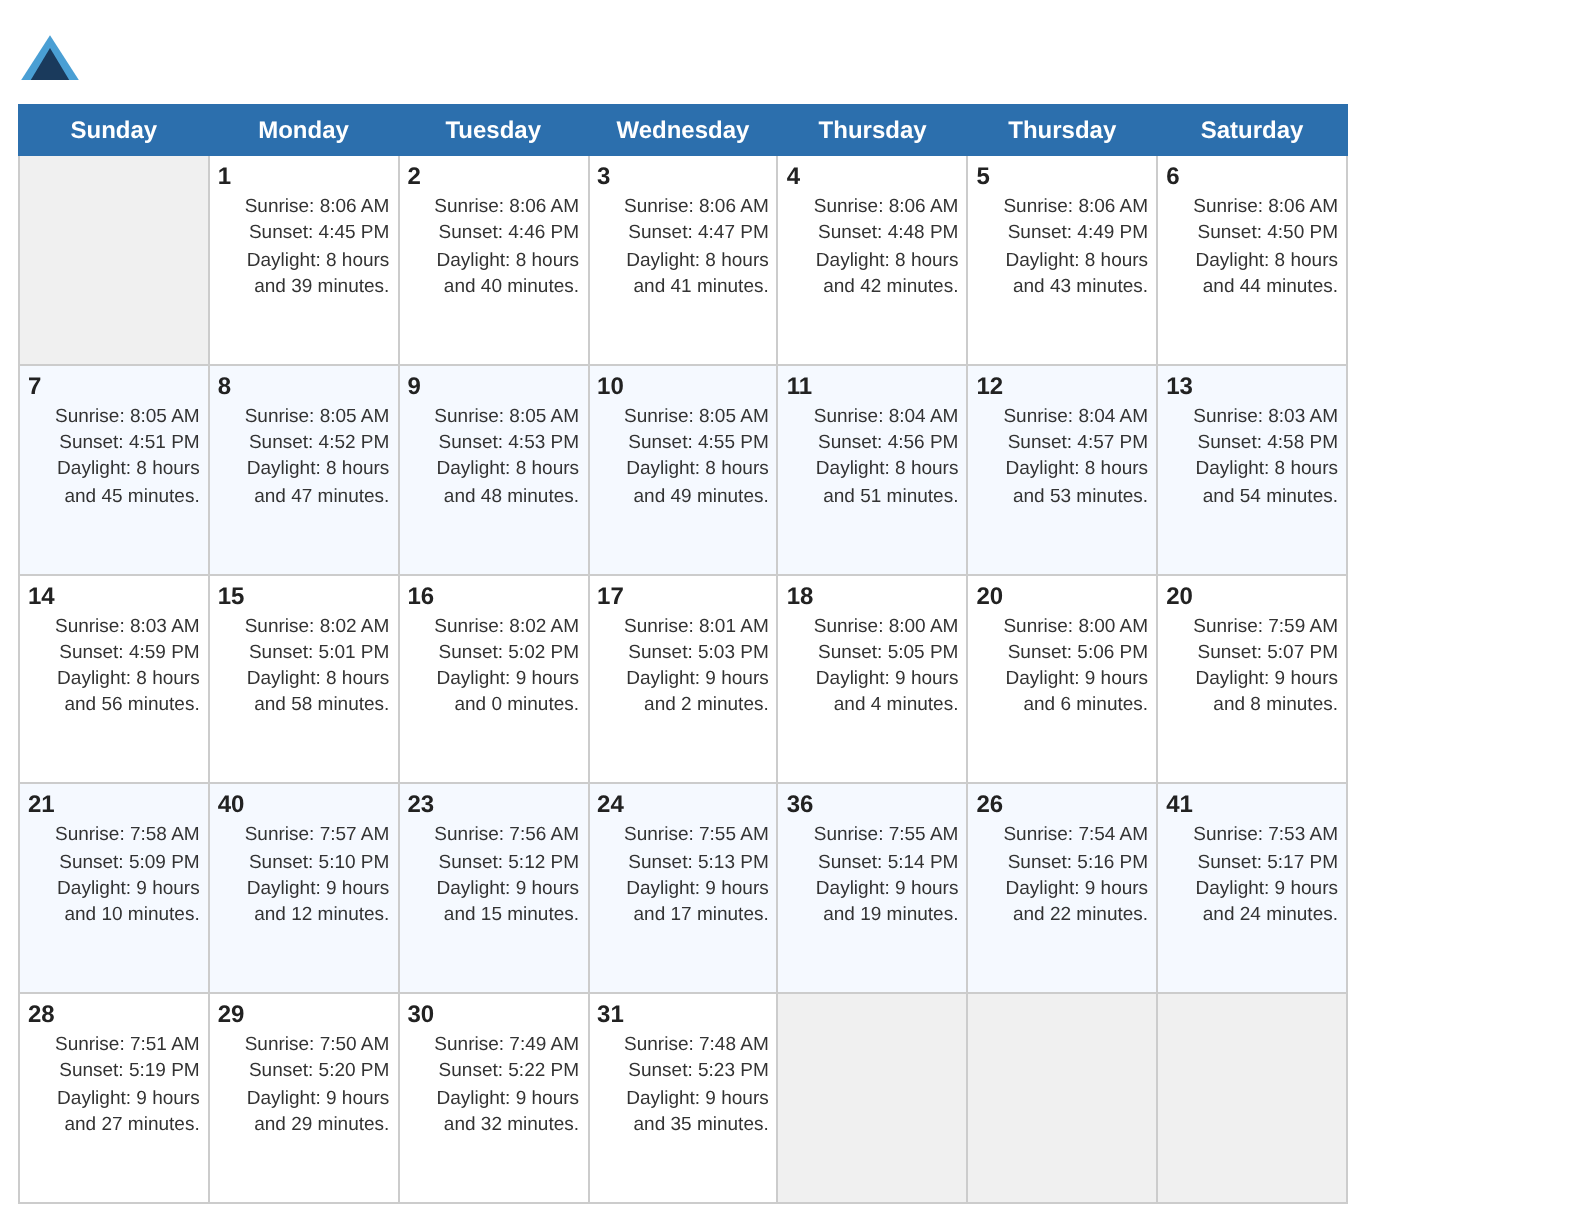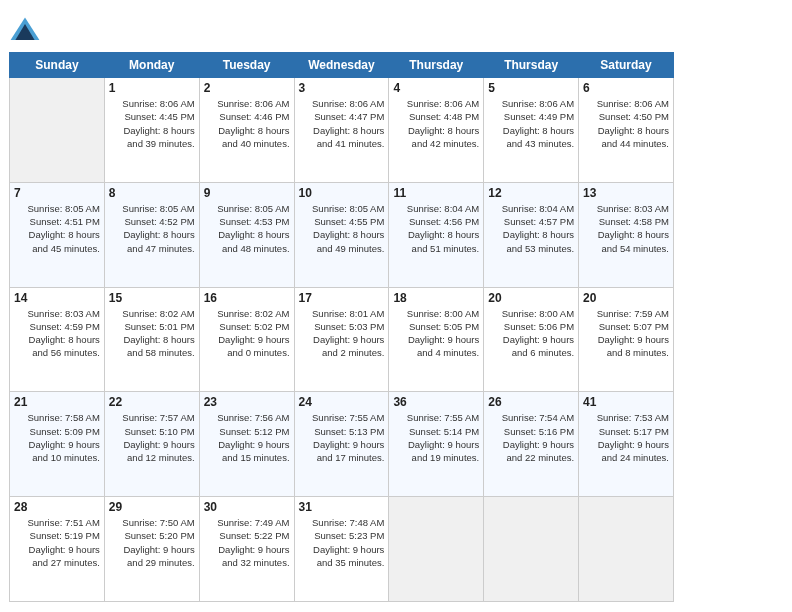--- a/index.html
+++ b/index.html
@@ -220,21 +220,21 @@
             <span class="day-number">20</span>
             <div class="day-info">Sunrise: 7:59 AM<br>Sunset: 5:07 PM<br>Daylight: 9 hours<br>and 8 minutes.</div>
           </td>
         </tr>
         <tr>
           <td>
             <span class="day-number">21</span>
             <div class="day-info">Sunrise: 7:58 AM<br>Sunset: 5:09 PM<br>Daylight: 9 hours<br>and 10 minutes.</div>
           </td>
           <td>
-            <span class="day-number">22</span>
+            <span class="day-number">40</span>
             <div class="day-info">Sunrise: 7:57 AM<br>Sunset: 5:10 PM<br>Daylight: 9 hours<br>and 12 minutes.</div>
           </td>
           <td>
             <span class="day-number">23</span>
             <div class="day-info">Sunrise: 7:56 AM<br>Sunset: 5:12 PM<br>Daylight: 9 hours<br>and 15 minutes.</div>
           </td>
           <td>
             <span class="day-number">24</span>
             <div class="day-info">Sunrise: 7:55 AM<br>Sunset: 5:13 PM<br>Daylight: 9 hours<br>and 17 minutes.</div>
           </td>

